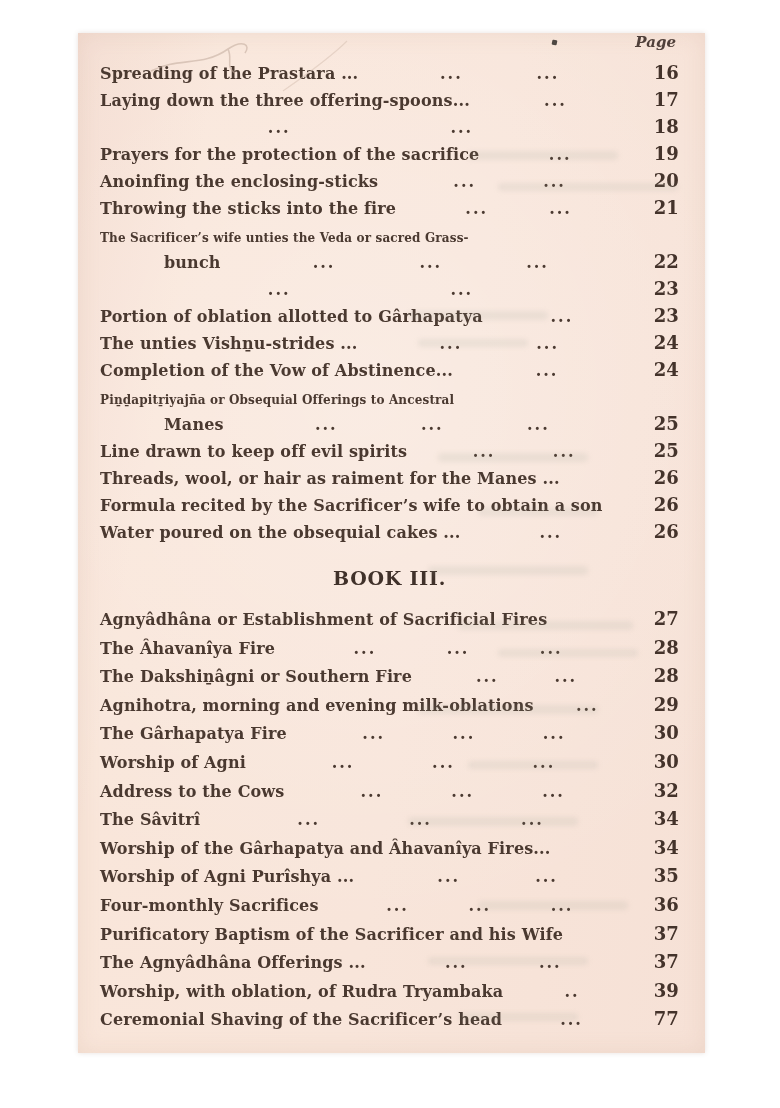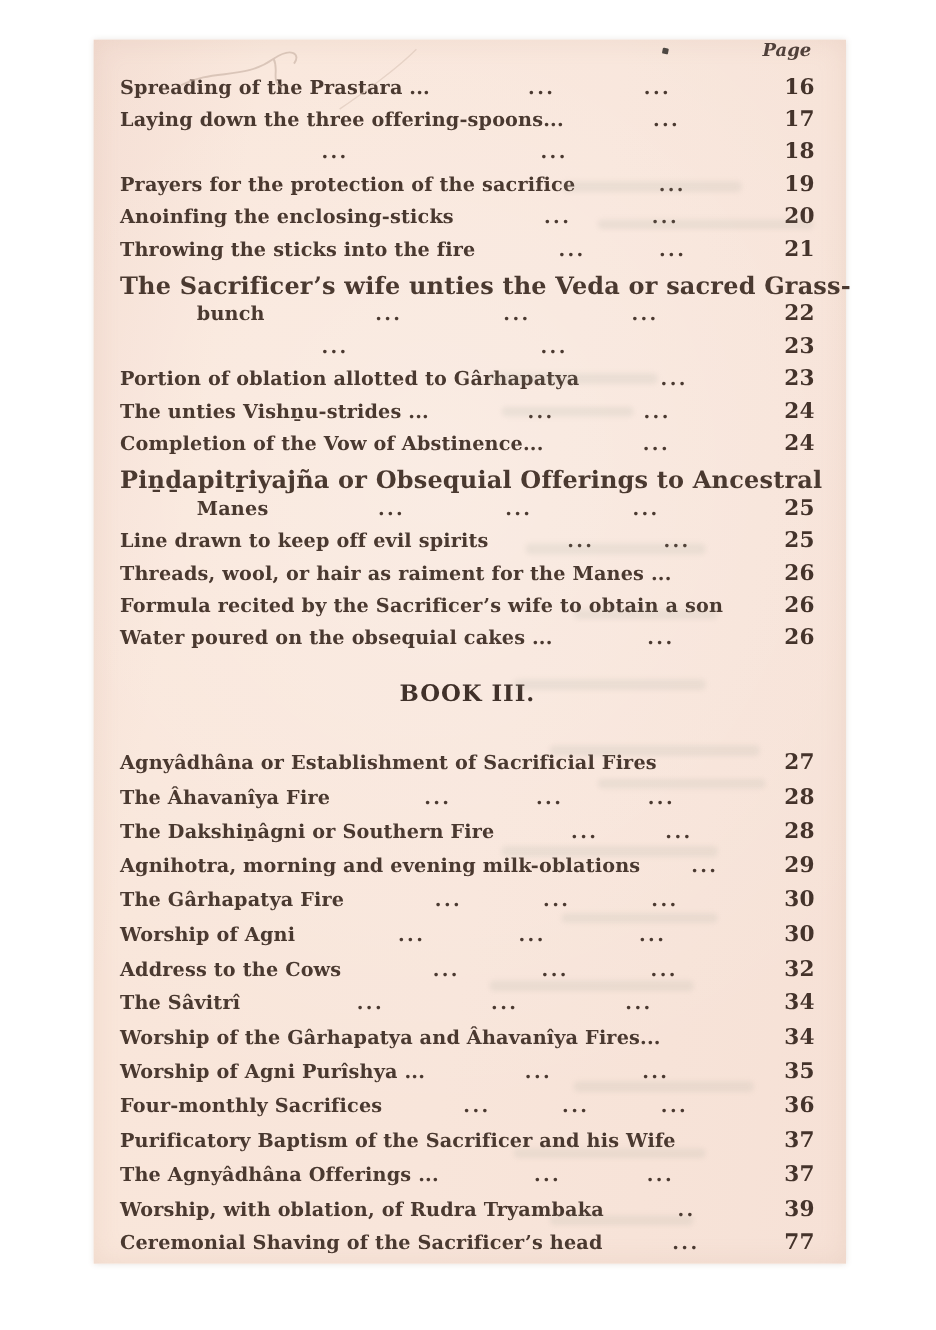--- a/index.html
+++ b/index.html
@@ -35,21 +35,21 @@
     font-size: 15px;
     font-weight: 700;
     color: #50403a;
     height: 22px;
     padding-right: 3px;
     margin-bottom: 7px;
   }
   .entry { width: 100%; }
   .line1 {
     height: 27px;
-    font-size: 20px;
+    font-size: 12px;
     font-weight: 700;
     white-space: nowrap;
     letter-spacing: 0.15px;
     display: flex;
     align-items: center;
   }
   .row {
     display: flex;
     align-items: baseline;
     height: 27px;
@@ -73,21 +73,21 @@
     text-align: right;
     font-size: 18px;
     color: #44332b;
   }
   .book-heading {
     text-align: center;
     font-size: 19px;
     font-weight: 700;
     letter-spacing: 0.8px;
     color: #40312a;
-    margin: 19px 0 32px 0;
+    margin: 19px 0 15px 0;
     height: 26px;
   }
   
   .speck {
     position: absolute;
     left: 474px;
     top: 7px;
     width: 5px;
     height: 5px;
     background: #4e4843;

